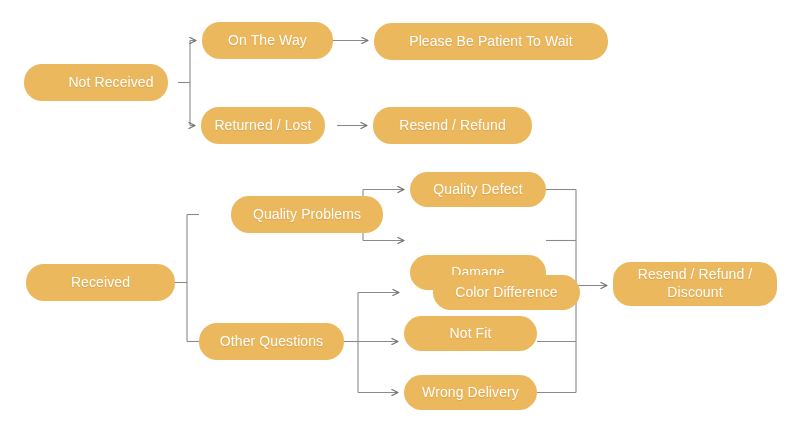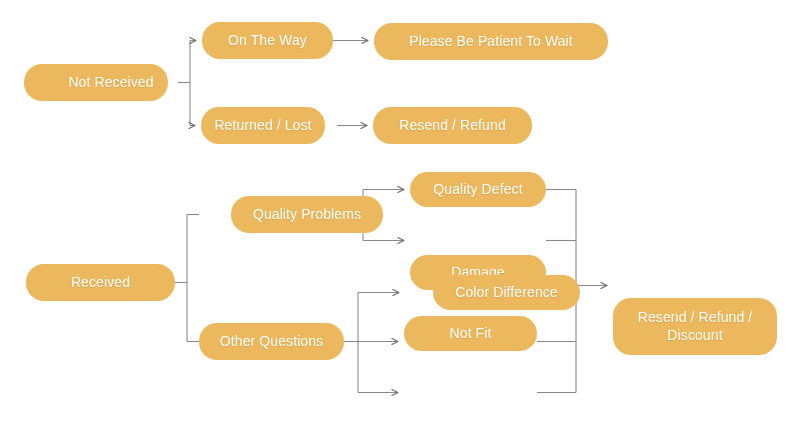--- a/index.html
+++ b/index.html
@@ -157,19 +157,22 @@
   </div>
 
   <div class="node" style="left:405px; top:275px; width:147px; height:35px;margin-left:28px;">
     <span class="node-label">Color Difference</span>
   </div>
 
   <div class="node" style="left:404px; top:316px; width:133px; height:35px;">
     <span class="node-label">Not Fit</span>
   </div>
 
+  <div class="node" style="left:404px; top:375px; width:133px; height:35px;">
+    <span class="node-label">Wrong Delivery</span>
+  </div>
 
-  <div class="node" style="left:613px; top:262px; width:164px; height:57px;margin-top:36px;">
+  <div class="node" style="left:613px; top:262px; width:164px; height:44px;">
     <span class="node-label">Resend / Refund /
 Discount</span>
   </div>
 
 </div>
 
 </body></html>

